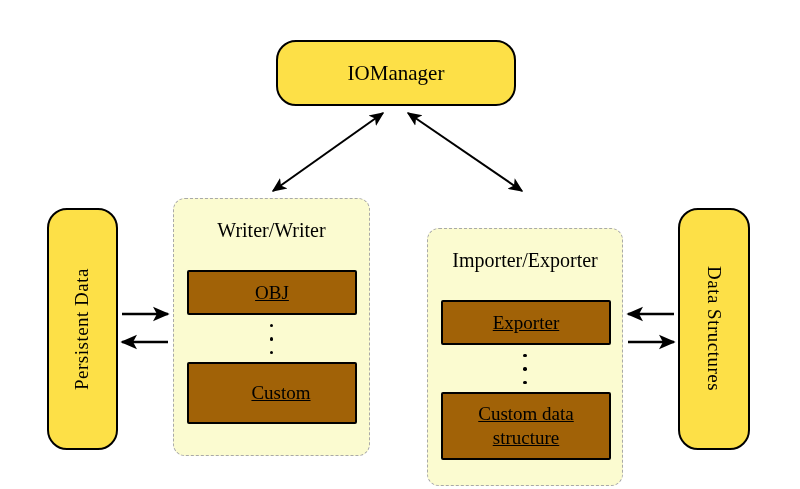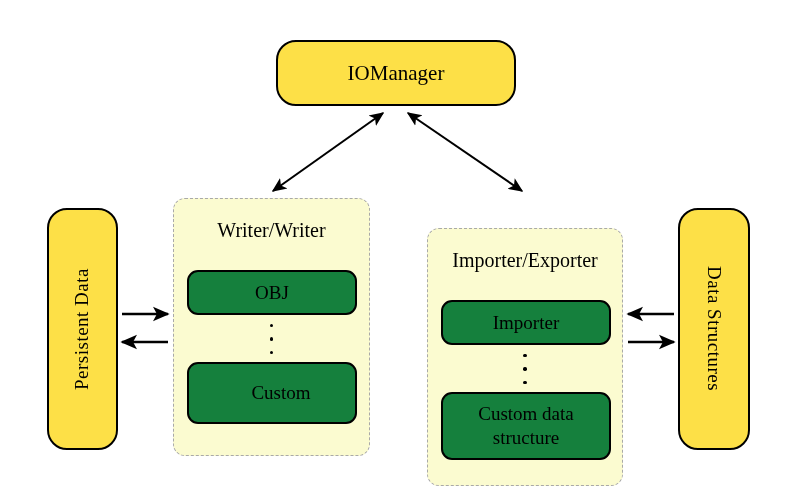--- a/index.html
+++ b/index.html
@@ -102,29 +102,30 @@
 
   #group-left  { left: 173px; top: 198px; width: 197px; height: 258px; }
   #group-right { left: 427px; top: 198px; width: 196px; height: 258px; margin-top: 30px; }
 
   #group-left .group-title,
   #group-right .group-title { top: 20px; }
 
   .item {
     position: absolute;
     box-sizing: border-box;
-    background: #15803d;
+    background: #a16207;
     border: 2.6px solid #000000;
-    border-radius: 11px;
+    border-radius: 2px;
     display: flex;
     align-items: center;
     justify-content: center;
     text-align: center;
     font-size: 19px;
     line-height: 1.25;
+    text-decoration: underline;
   }
   #item-obj         { left: 13px; top: 71px;  width: 170px; height: 45px; }
   #item-custom-file { left: 13px; top: 163px; width: 170px; height: 62px; padding-left: 18px; }
   #dots-left        { top: 125px; }
 
   #item-openmesh    { left: 13px; top: 71px;  width: 170px; height: 45px; }
   #item-custom-ds   { left: 13px; top: 163px; width: 170px; height: 68px; }
   #dots-right       { top: 125px; }
 </style>
 </head>
@@ -184,21 +185,21 @@
       <span>
         <span>Custom</span><br>
       </span>
     </div>
   </div>
 
   <div id="group-right" class="group-box">
     <div class="group-title">Importer/Exporter</div>
 
     <div id="item-openmesh" class="item">
-      <span>Importer</span>
+      <span>Exporter</span>
     </div>
 
     <div id="dots-right" class="vdots">
       <span></span>
         <span></span>
         <span></span>
     </div>
 
     <div id="item-custom-ds" class="item">
       <span>

